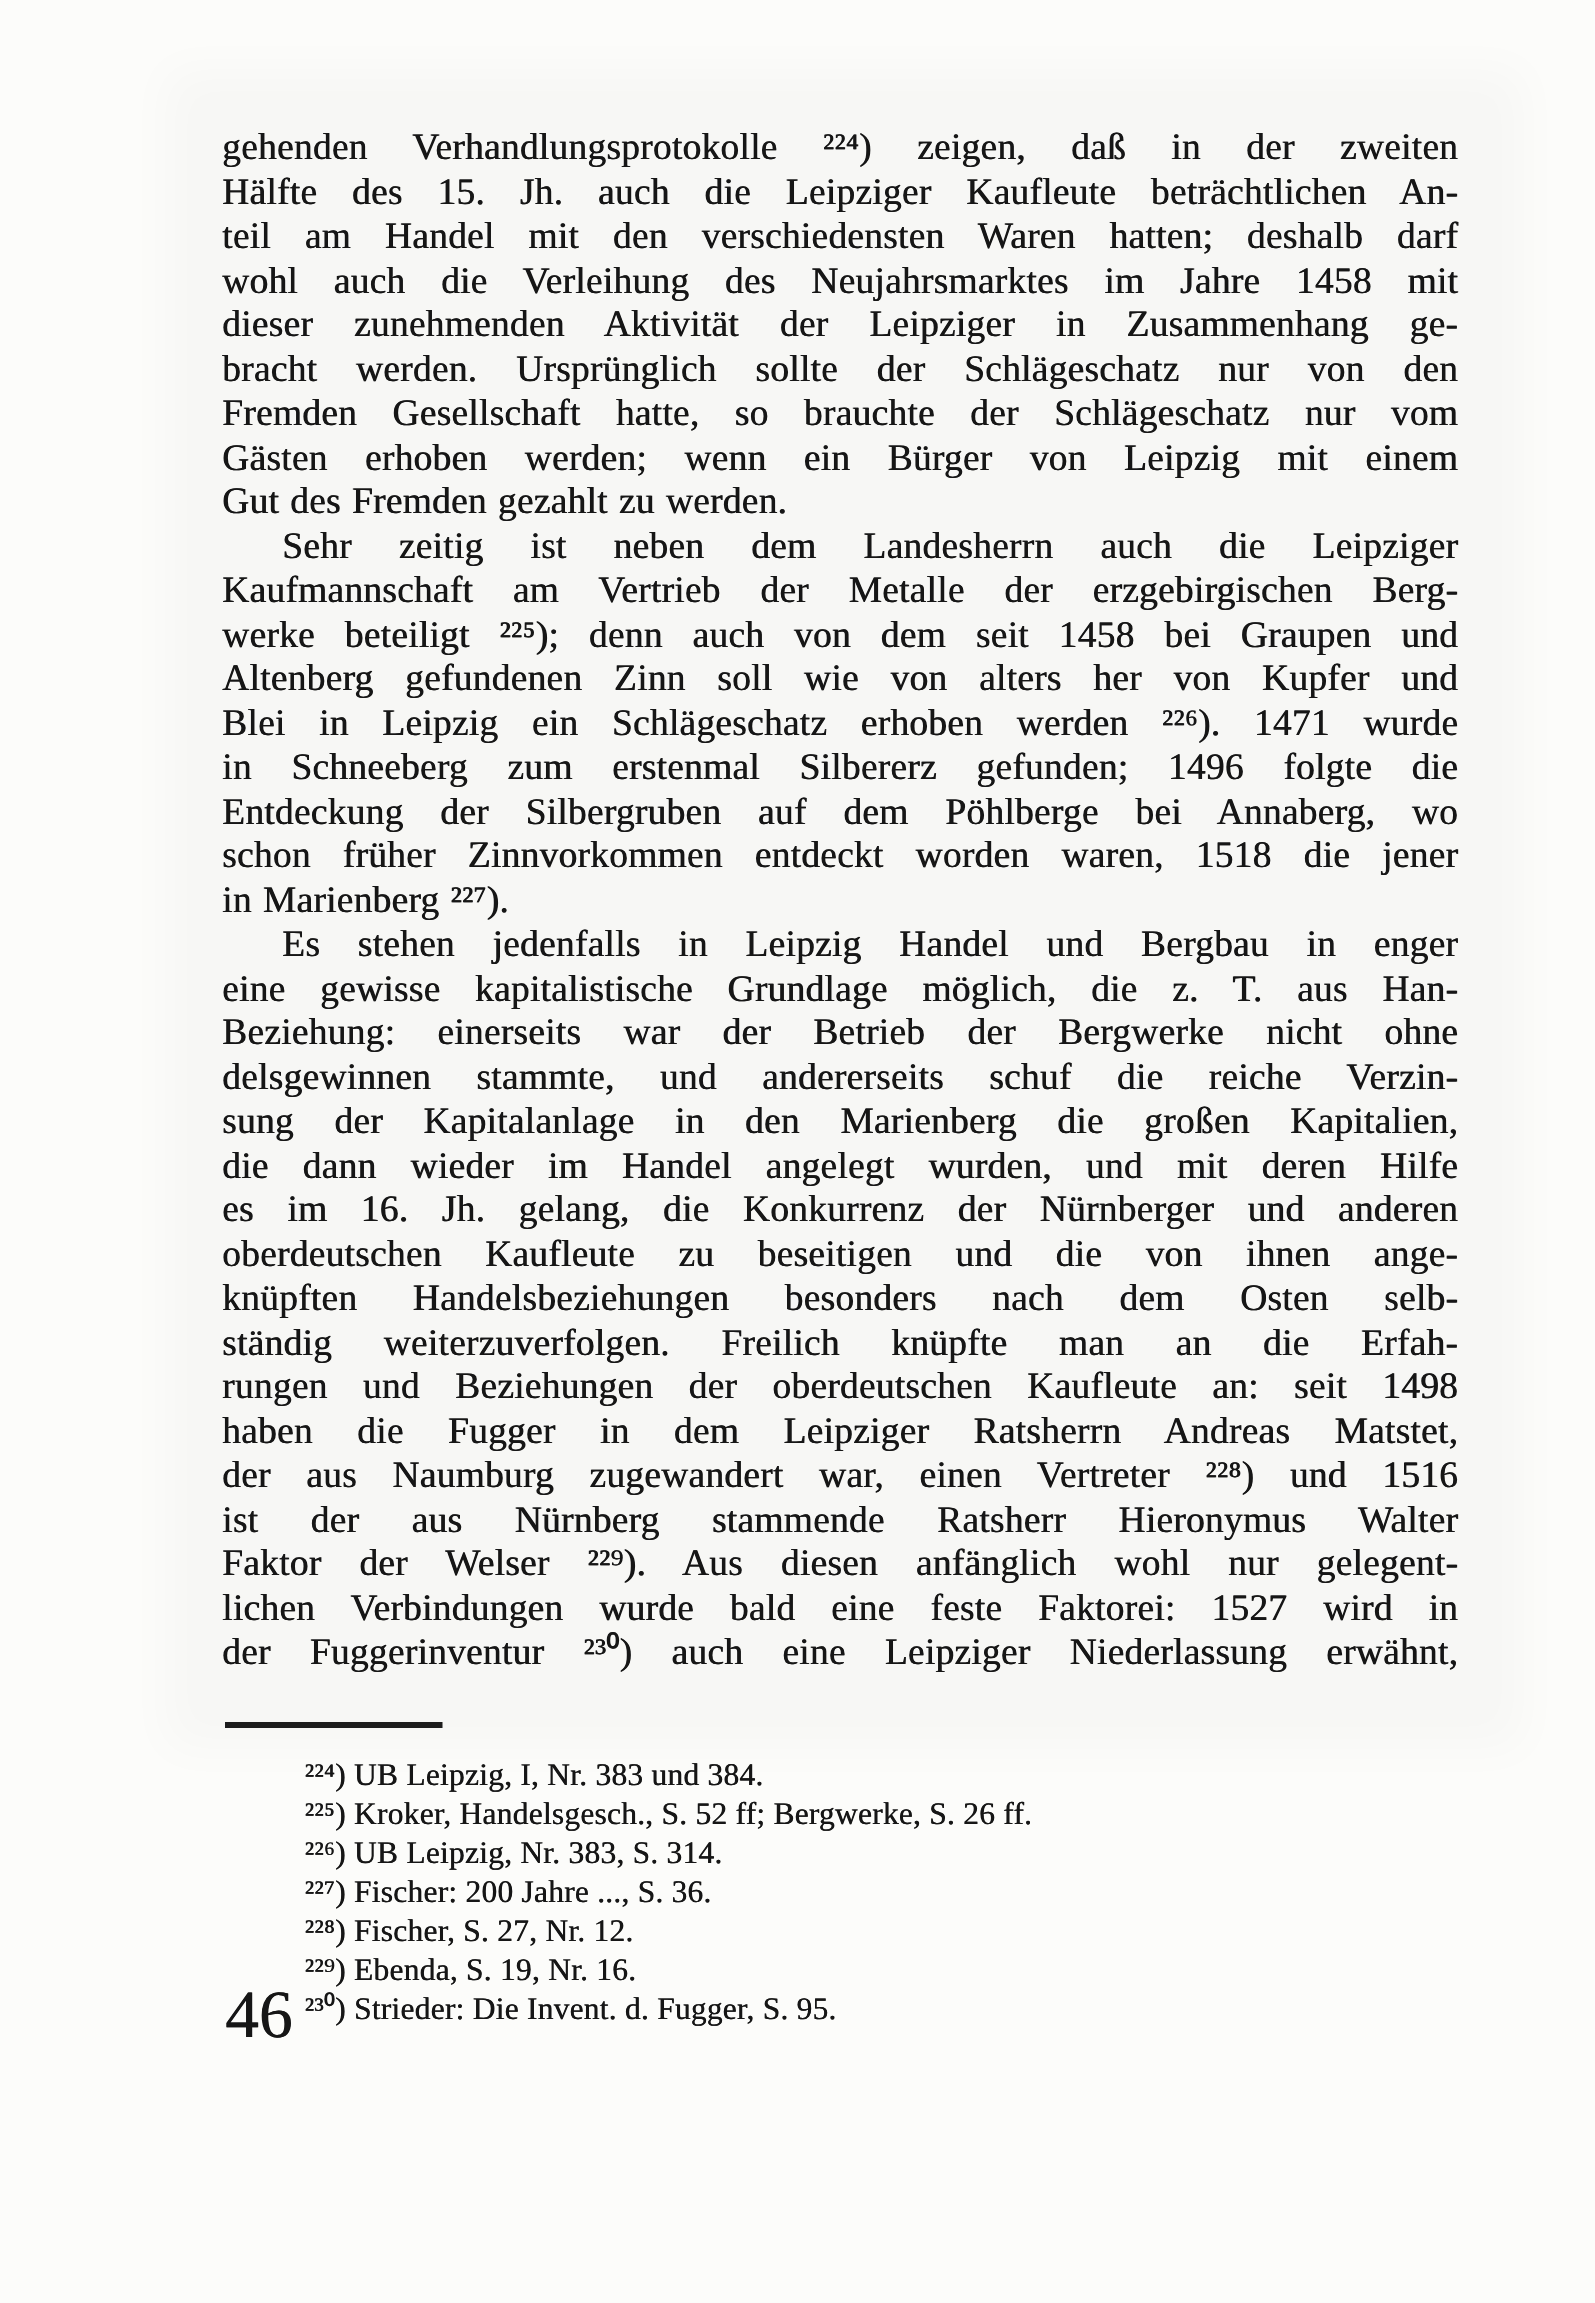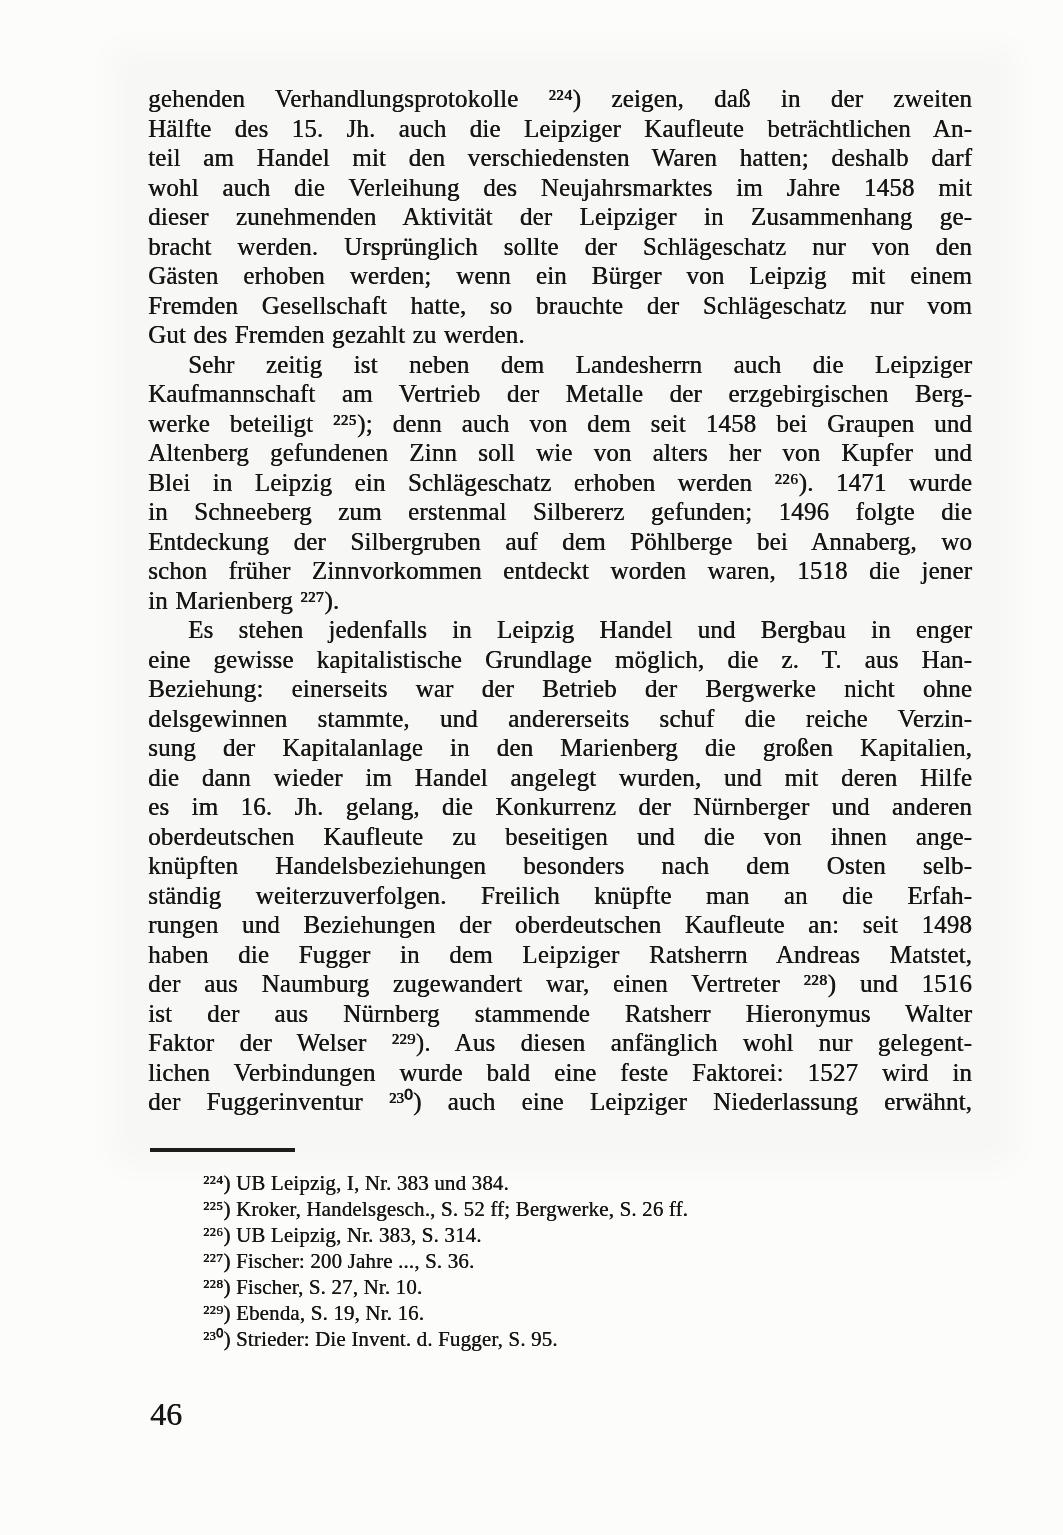--- a/index.html
+++ b/index.html
@@ -64,42 +64,42 @@
     letter-spacing: 0.15px;
     text-shadow: 0.3px 0 0 #161616;
   }
   .footnote-line {
     padding-left: 55px;
     white-space: nowrap;
   }
   .page-number {
     position: absolute;
     left: 150px;
-    top: 1392px;
-    font-size: 32px;
+    top: 1321px;
+    font-size: 45px;
     line-height: 44px;
     text-shadow: 0.4px 0 0 #161616;
   }
 </style>
 </head>
 <body>
 
 <div class="page">
   <div class="scan-tint"></div>
 
   <div class="body-text">
       <div class="paragraph">
         <div class="line">gehenden Verhandlungsprotokolle ²²⁴) zeigen, daß in der zweiten</div>
         <div class="line">Hälfte des 15. Jh. auch die Leipziger Kaufleute beträchtlichen An-</div>
         <div class="line">teil am Handel mit den verschiedensten Waren hatten; deshalb darf</div>
         <div class="line">wohl auch die Verleihung des Neujahrsmarktes im Jahre 1458 mit</div>
         <div class="line">dieser zunehmenden Aktivität der Leipziger in Zusammenhang ge-</div>
         <div class="line">bracht werden. Ursprünglich sollte der Schlägeschatz nur von den</div>
+        <div class="line">Fremden Gesellschaft hatte, so brauchte der Schlägeschatz nur vom</div>
         <div class="line">Gästen erhoben werden; wenn ein Bürger von Leipzig mit einem</div>
-        <div class="line">Fremden Gesellschaft hatte, so brauchte der Schlägeschatz nur vom</div>
         <div class="line last">Gut des Fremden gezahlt zu werden.</div>
       </div>
       <div class="paragraph">
         <div class="line indent">Sehr zeitig ist neben dem Landesherrn auch die Leipziger</div>
         <div class="line">Kaufmannschaft am Vertrieb der Metalle der erzgebirgischen Berg-</div>
         <div class="line">werke beteiligt ²²⁵); denn auch von dem seit 1458 bei Graupen und</div>
         <div class="line">Altenberg gefundenen Zinn soll wie von alters her von Kupfer und</div>
         <div class="line">Blei in Leipzig ein Schlägeschatz erhoben werden ²²⁶). 1471 wurde</div>
         <div class="line">in Schneeberg zum erstenmal Silbererz gefunden; 1496 folgte die</div>
         <div class="line">Entdeckung der Silbergruben auf dem Pöhlberge bei Annaberg, wo</div>
@@ -127,19 +127,19 @@
       </div>
     </div>
 
   <div class="footnote-rule"></div>
 
   <div class="footnotes">
       <div class="footnote-line">²²⁴) UB Leipzig, I, Nr. 383 und 384.</div>
       <div class="footnote-line">²²⁵) Kroker, Handelsgesch., S. 52 ff; Bergwerke, S. 26 ff.</div>
       <div class="footnote-line">²²⁶) UB Leipzig, Nr. 383, S. 314.</div>
       <div class="footnote-line">²²⁷) Fischer: 200 Jahre ..., S. 36.</div>
-      <div class="footnote-line">²²⁸) Fischer, S. 27, Nr. 10.</div>
+      <div class="footnote-line">²²⁸) Fischer, S. 27, Nr. 12.</div>
       <div class="footnote-line">²²⁹) Ebenda, S. 19, Nr. 16.</div>
       <div class="footnote-line">²³⁰) Strieder: Die Invent. d. Fugger, S. 95.</div>
     </div>
 
   <div class="page-number">46</div>
 </div>
 
 </body></html>

